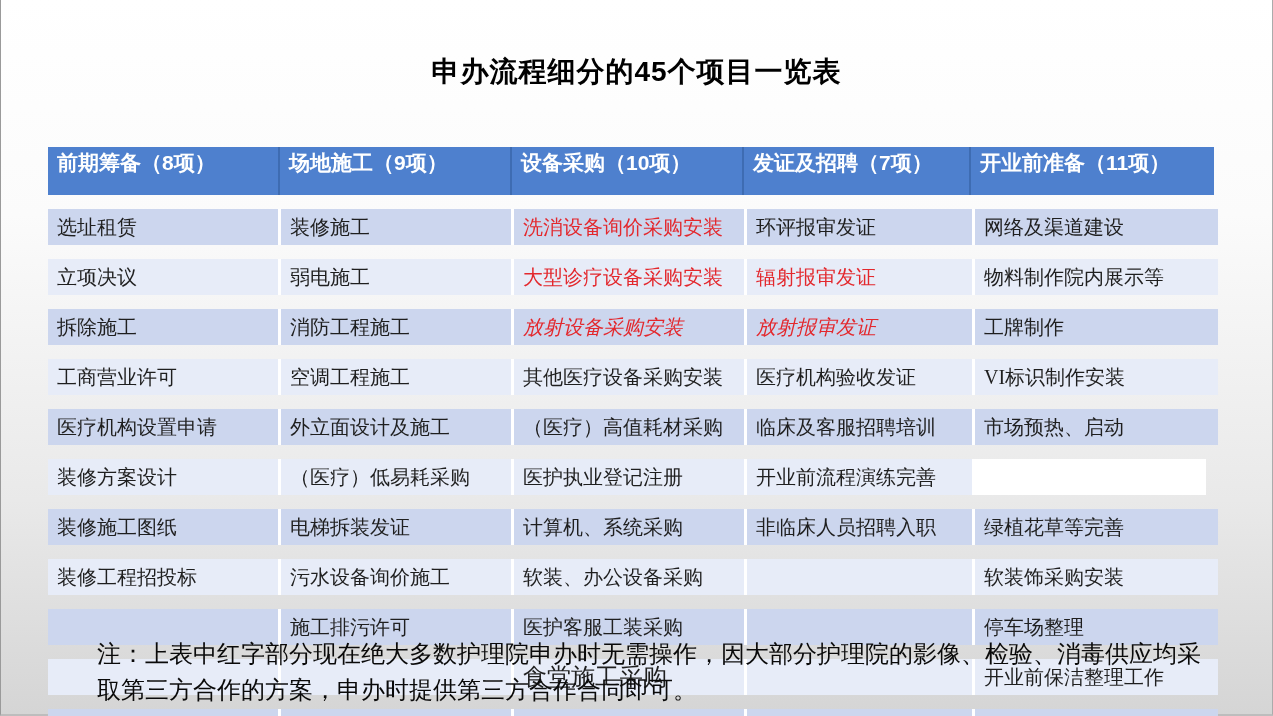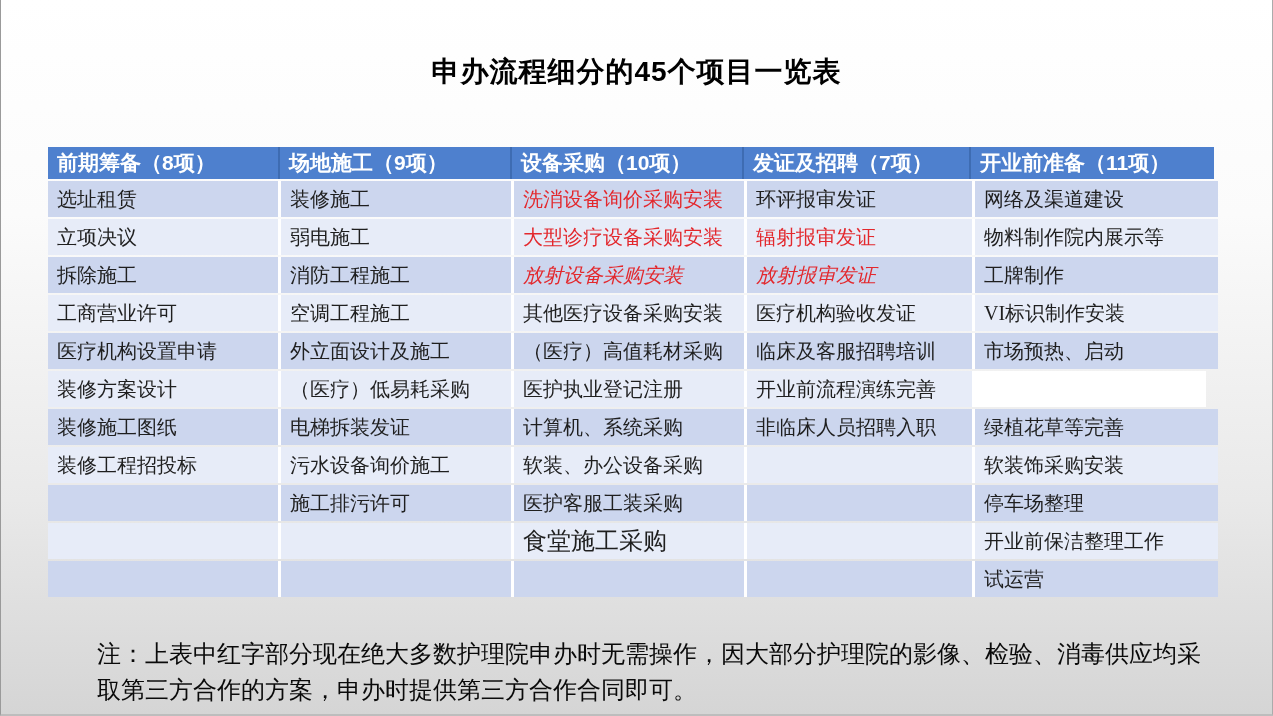--- a/index.html
+++ b/index.html
@@ -15,30 +15,30 @@
   }
   .page-title{
     position:absolute;top:50px;left:0;width:100%;
     text-align:center;font-size:28px;line-height:44px;
     font-weight:600;color:#000;letter-spacing:1px;margin:0;
   }
   .ptable{position:absolute;left:47px;top:147px;width:1158px;}
   .thead{
     display:grid;grid-template-columns:230px 230px 230px 225px 243px;
     column-gap:2px;background:var(--c-header-div);
-    height:32px;margin-bottom:2px;
+    height:48px;margin-bottom:2px;
   }
   .th{
     background:var(--c-header);color:#ffffff;
     font-size:21px;font-weight:bold;line-height:32px;
     padding-left:9px;white-space:nowrap;overflow:hidden;
   }
   .tr{
     display:grid;grid-template-columns:230px 230px 230px 225px 243px;
-    column-gap:3px;background:#ffffff;height:36px;margin-top:2px;
+    column-gap:3px;background:#ffffff;height:36px;margin-top:14px;
   }
   .tr:first-of-type{margin-top:0;}
   .tr.dark  .td{background:var(--c-dark);}
   .tr.light .td{background:var(--c-light);text-align:right;}
   .td{
     display:flex;align-items:center;padding-left:9px;
     font-family:"Liberation Serif","DejaVu Serif",serif;
     font-size:20px;color:#1f1f1f;white-space:nowrap;overflow:hidden;
   }
   .td.red{color:var(--c-red);}

